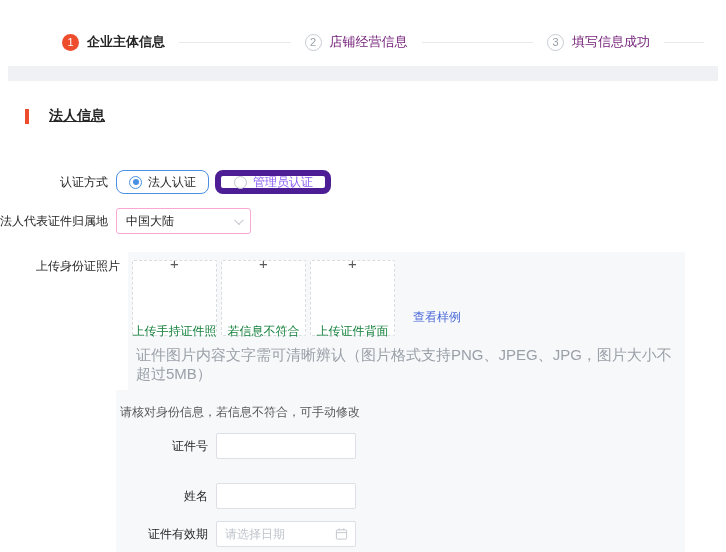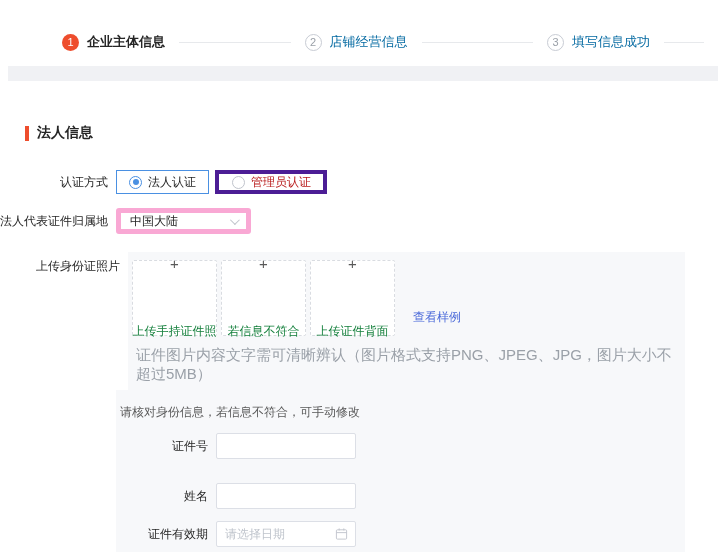--- a/index.html
+++ b/index.html
@@ -14,43 +14,43 @@
     font-family:"Liberation Sans",sans-serif;color:#262626;
   }
   
   .stepper{position:absolute;left:62px;right:22px;top:33px;display:flex;align-items:center;}
   .step{display:flex;align-items:center;gap:8px;flex-shrink:0;}
   .step-circle{width:17px;height:17px;border-radius:50%;display:flex;align-items:center;justify-content:center;font-size:11px;line-height:1;}
   .step.active .step-circle{background:var(--accent-orange);color:#fff;}
   .step.inactive .step-circle{background:#fff;border:1px solid #c8ccd4;color:#9aa0a8;}
   .step-label{font-size:13px;white-space:nowrap;}
   .step.active .step-label{color:#262626;font-weight:bold;}
-  .step.inactive .step-label{color:#0369a1;}
+  .step.inactive .step-label{color:#701a75;}
   .connector{flex:1 1 auto;height:1px;background:#e7e9ec;margin:0 14px;}
   .connector.tail{flex:0 0 40px;margin-right:0;}
   
   .divider-band{position:absolute;left:8px;right:8px;top:66px;height:15px;background:#f0f1f4;}
   
-  .section-title{position:absolute;left:25px;top:124px;display:flex;align-items:center;gap:8px;}
+  .section-title{position:absolute;left:25px;top:107px;display:flex;align-items:center;gap:20px;text-decoration:underline;}
   .section-bar{width:4px;height:15px;background:var(--accent-orange);}
   .section-text{font-size:14px;font-weight:bold;color:#262626;}
   
   .form-row{position:absolute;left:0;display:flex;align-items:center;justify-content:center;}
   .form-label{width:108px;flex-shrink:0;text-align:right;font-size:12px;color:#262626;white-space:nowrap;}
   .controls{margin-left:8px;display:flex;align-items:center;gap:6px;}
   
-  .opt-box{display:flex;align-items:center;gap:6px;height:24px;padding:0 12px;border-radius:0;font-size:12px;cursor:pointer;background:#fff;}
+  .opt-box{display:flex;align-items:center;gap:6px;height:24px;padding:0 12px;border-radius:8px;font-size:12px;cursor:pointer;background:#fff;}
   .opt-box.selected{border:1px solid var(--radio-blue);color:#262626;}
-  .opt-box.unselected{border:4px solid #4c1d95;color:#b91c1c;padding-left:13px;}
+  .opt-box.unselected{border:6px solid #4c1d95;color:#8b5cf6;padding-left:13px;}
   .radio{width:13px;height:13px;border-radius:50%;position:relative;flex-shrink:0;}
   .radio.on{border:1px solid var(--radio-blue);}
   .radio.on::after{content:'';position:absolute;left:2.5px;top:2.5px;right:2.5px;bottom:2.5px;border-radius:50%;background:var(--radio-blue);}
   .radio.off{border:1px solid #c0c4cc;background:#fff;}
   
-  .select-box{width:135px;height:26px;border:5px solid #f9a8d4;border-radius:3px;background:#fff;display:flex;align-items:center;padding:0 9px;font-size:12px;color:#262626;cursor:pointer;}
+  .select-box{width:135px;height:26px;border:1px solid #f9a8d4;border-radius:3px;background:#fff;display:flex;align-items:center;padding:0 9px;font-size:12px;color:#262626;cursor:pointer;}
   .chevron{margin-left:auto;width:7px;height:7px;border-right:1.4px solid #c0c4cc;border-bottom:1.4px solid #c0c4cc;transform:rotate(45deg) translateY(-2px);}
   
   .row-upload{position:absolute;left:12px;right:41px;top:252px;display:flex;align-items:flex-start;}
   .row-upload .form-label{padding-top:6px;}
   .upload-panel{flex:1;margin-left:8px;background:#f7f8fa;padding:8px 10px 14px 4px;}
   .upload-boxes{display:flex;align-items:stretch;}
   .upload-box{width:85px;height:76px;margin-right:4px;background:#fff;border:1px dashed #d9dce1;border-radius:2px;display:flex;flex-direction:column;align-items:center;justify-content:center;gap:5px;cursor:pointer;}
   .plus{font-size:15px;color:#595959;line-height:1;}
   .upload-box-label{font-size:12px;color:#15803d;white-space:nowrap;margin-top:47px;}
   .sample-link{align-self:flex-end;margin:0 0 10px 14px;font-size:12px;color:var(--link-blue);cursor:pointer;white-space:nowrap;}

